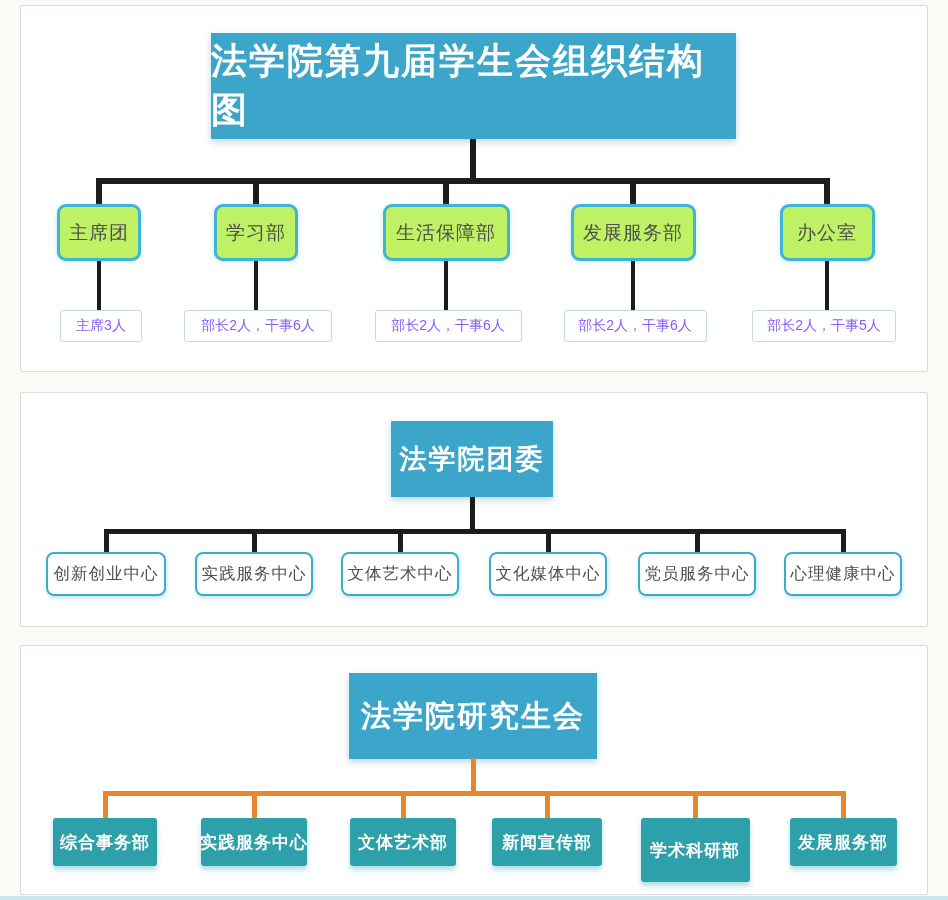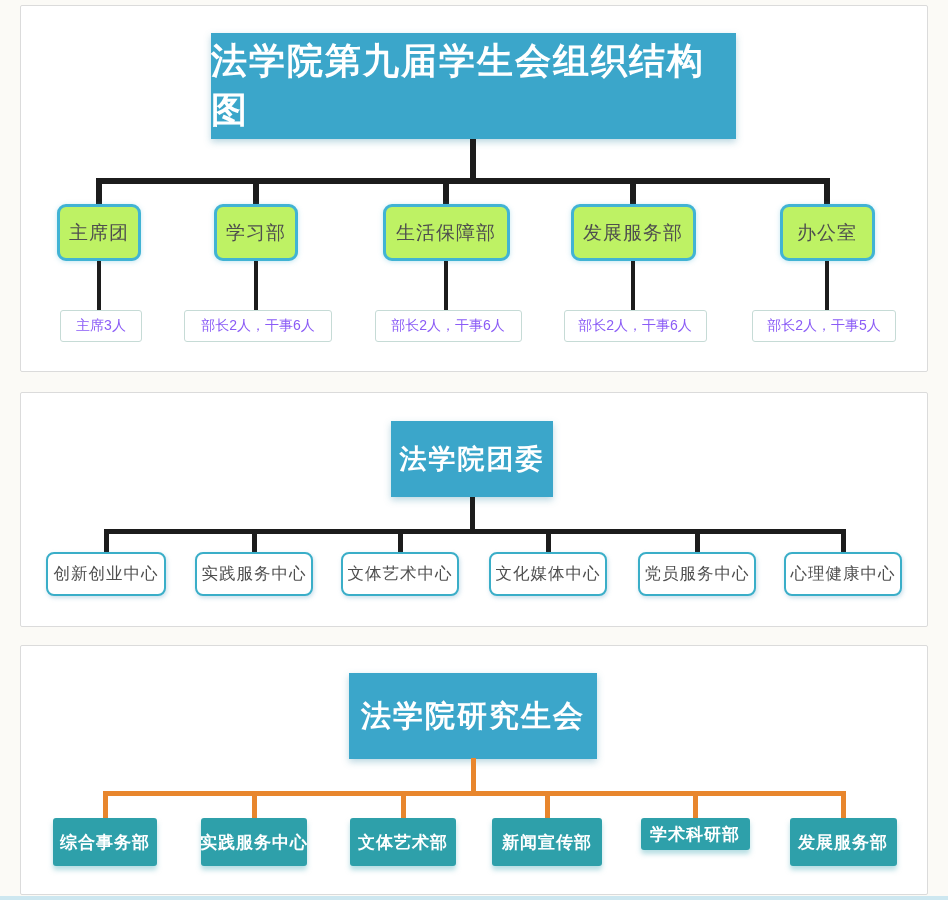--- a/index.html
+++ b/index.html
@@ -111,19 +111,19 @@
       <div class="line" style="left: 81.5px; top: 145px; width: 743px; height: 5px; background: rgb(232, 134, 45);"></div>
       <div class="line" style="left: 81.5px; top: 150px; width: 5px; height: 22px; background: rgb(232, 134, 45);"></div>
       <div class="node child3" style="left: 32px; top: 172px; width: 104px; height: 48px;">综合事务部</div>
       <div class="line" style="left: 230.5px; top: 150px; width: 5px; height: 22px; background: rgb(232, 134, 45);"></div>
       <div class="node child3" style="left: 180px; top: 172px; width: 106px; height: 48px;">实践服务中心</div>
       <div class="line" style="left: 379.5px; top: 150px; width: 5px; height: 22px; background: rgb(232, 134, 45);"></div>
       <div class="node child3" style="left: 329px; top: 172px; width: 106px; height: 48px;">文体艺术部</div>
       <div class="line" style="left: 523.5px; top: 150px; width: 5px; height: 22px; background: rgb(232, 134, 45);"></div>
       <div class="node child3" style="left: 471px; top: 172px; width: 110px; height: 48px;">新闻宣传部</div>
       <div class="line" style="left: 671.5px; top: 150px; width: 5px; height: 22px; background: rgb(232, 134, 45);"></div>
-      <div class="node child3" style="left: 619.5px; top: 172px; width: 109px; height: 32px;">学术科研部</div>
+      <div class="node child3" style="left: 619.5px; top: 172px; width: 109px; height: 64px;">学术科研部</div>
       <div class="line" style="left: 819.5px; top: 150px; width: 5px; height: 22px; background: rgb(232, 134, 45);"></div>
       <div class="node child3" style="left: 768.5px; top: 172px; width: 107px; height: 48px;">发展服务部</div>
     </div>
 </section>
 
 <div class="bottom-strip"></div>
 
 </body></html>

